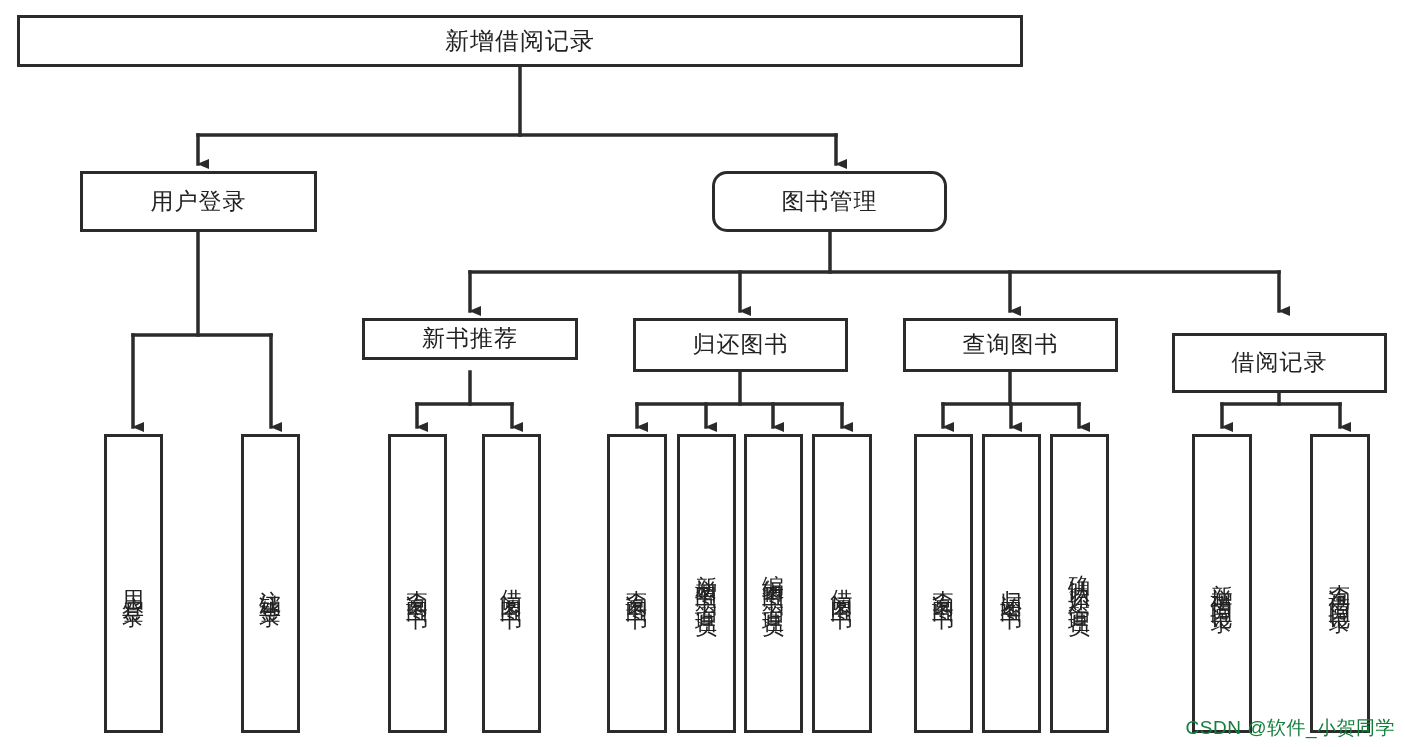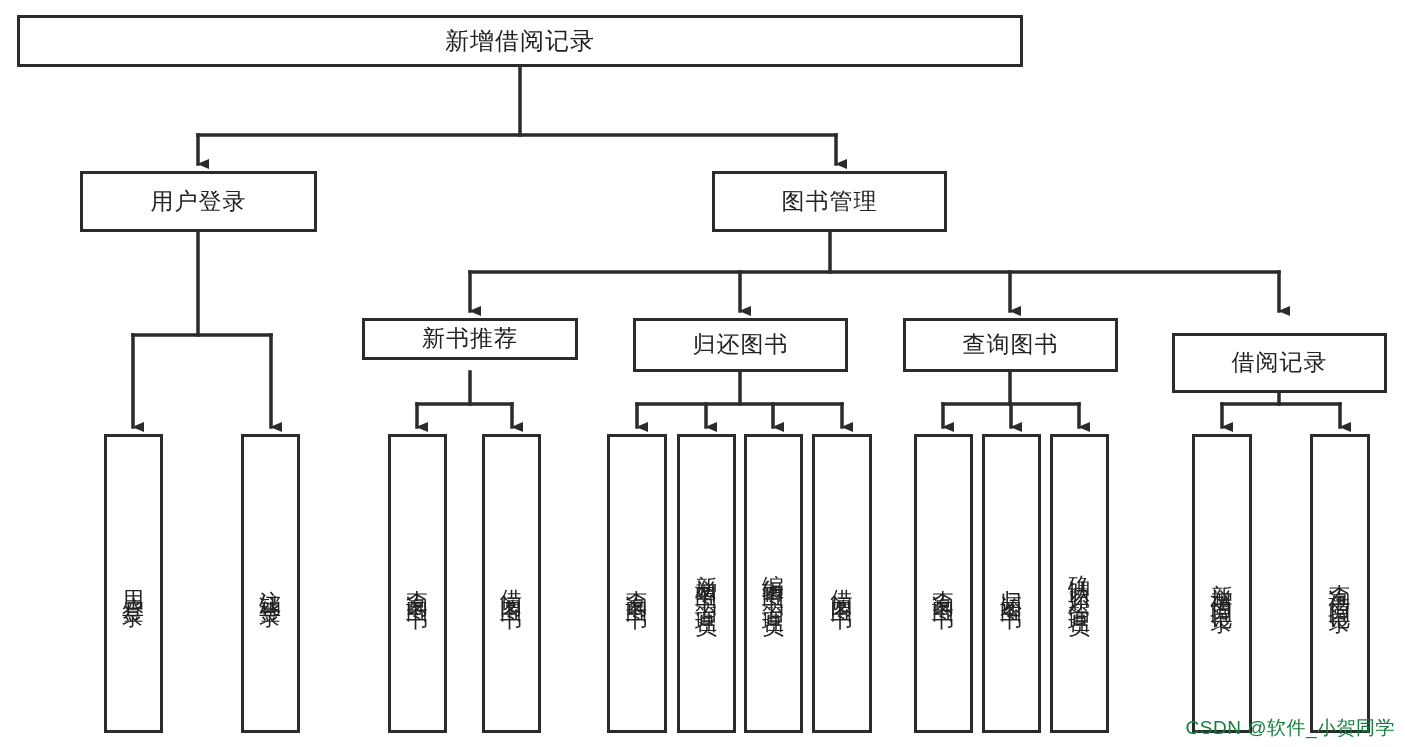--- a/index.html
+++ b/index.html
@@ -121,21 +121,21 @@
     </g>
   </svg>
 
   <div class="node horiz root" style="left:17px; top:15px; width:1006px; height:52px;">
     <span>新增借阅记录</span>
   </div>
 
   <div class="node horiz" style="left:80px; top:171px; width:237px; height:61px;">
     <span>用户登录</span>
   </div>
-  <div class="node horiz" style="left:712px; top:171px; width:235px; height:61px;">
+  <div class="node horiz" style="left:712px; top:171px; width:235px; height:61px;border-radius:15px;">
     <span>图书管理</span>
   </div>
 
   <div class="node horiz" style="left:362px; top:318px; width:216px; height:42px;">
     <span>新书推荐</span>
   </div>
   <div class="node horiz" style="left:633px; top:318px; width:215px; height:54px;">
     <span>归还图书</span>
   </div>
   <div class="node horiz" style="left:903px; top:318px; width:215px; height:54px;">

